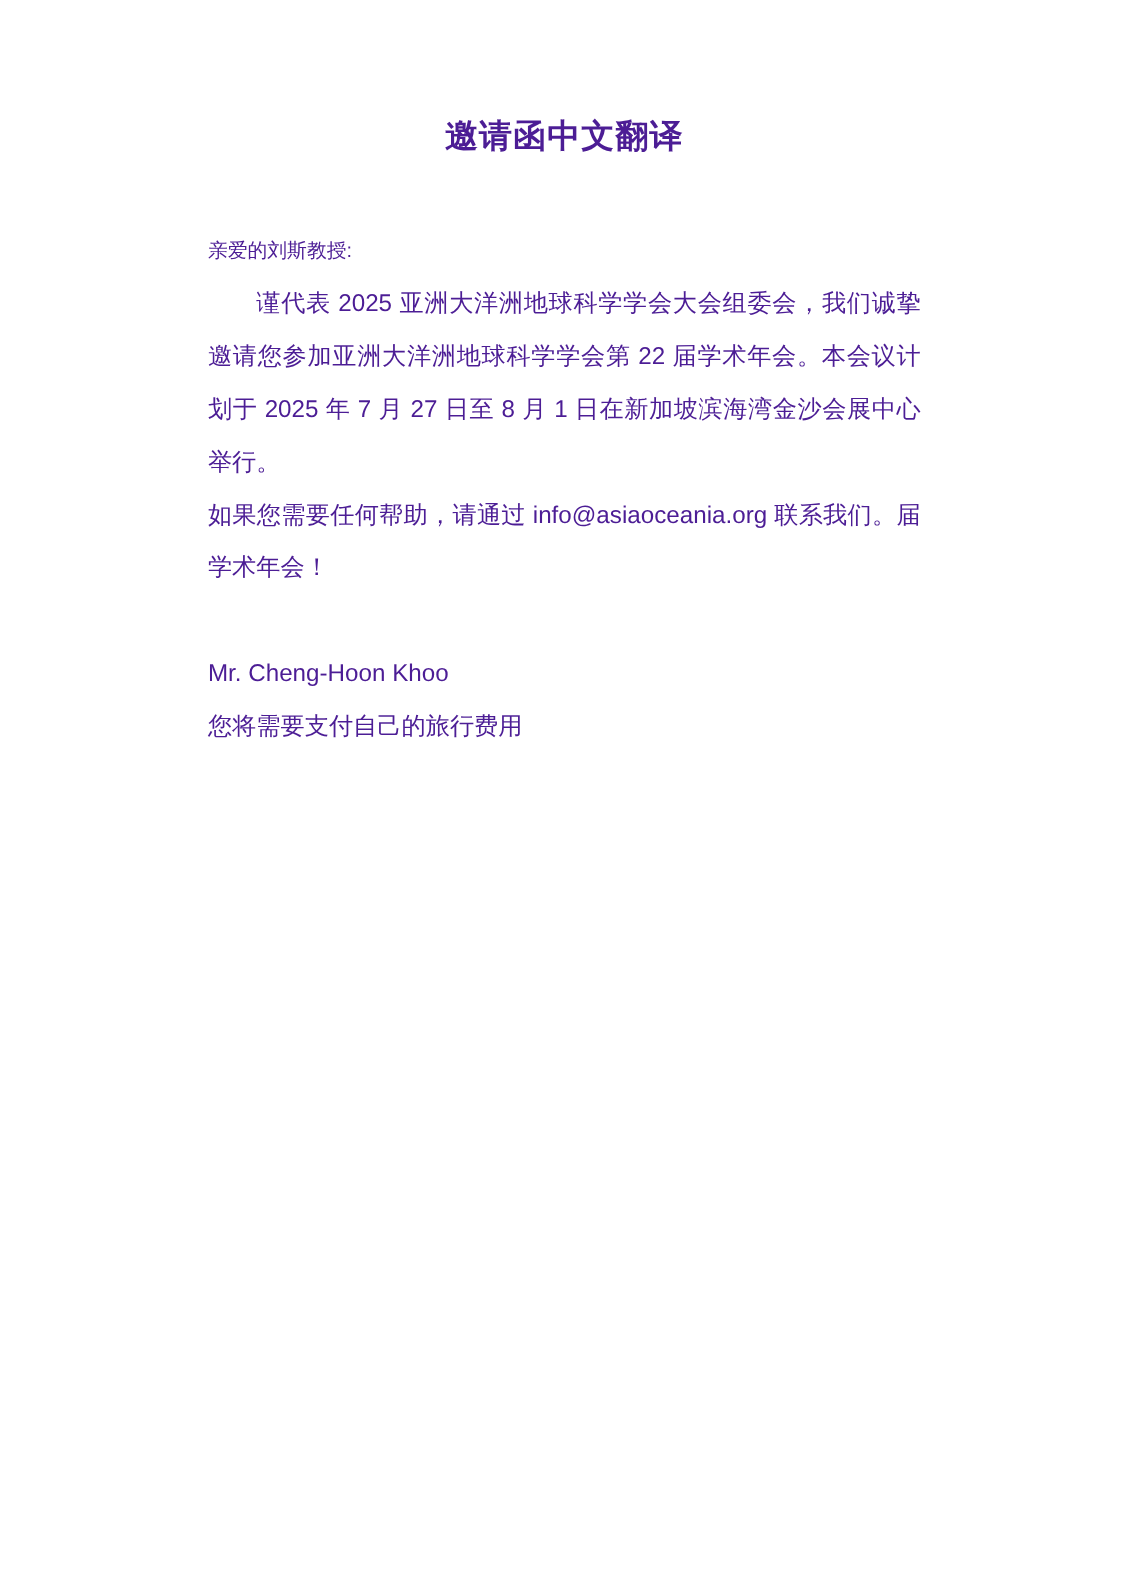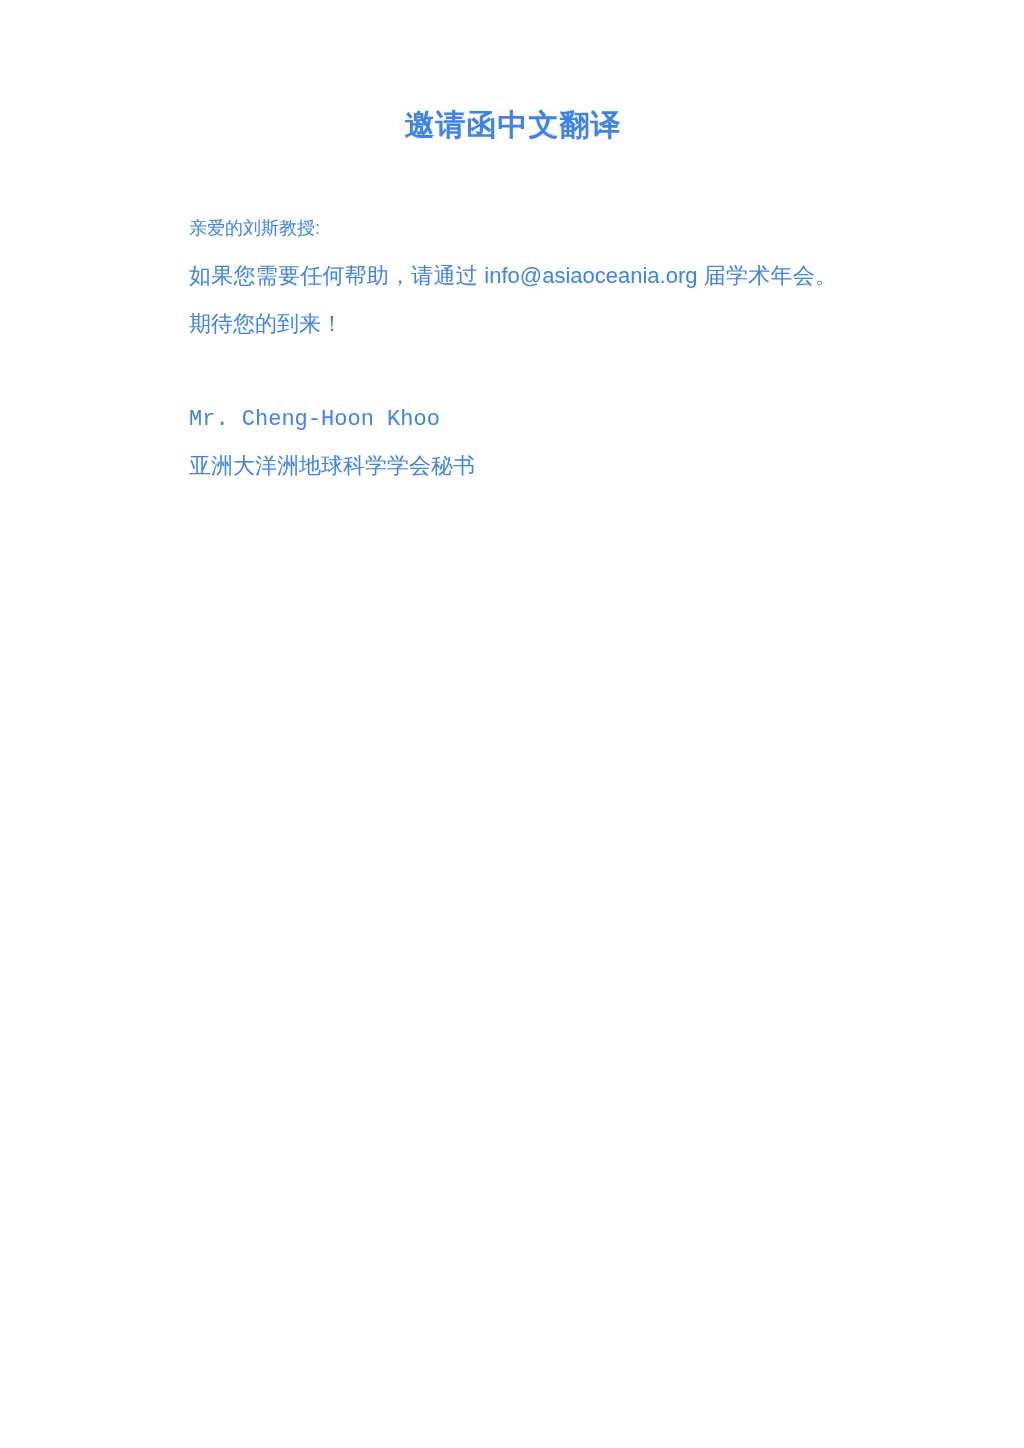--- a/index.html
+++ b/index.html
@@ -7,21 +7,21 @@
     padding: 0;
     background: #ffffff;
   }
   .page {
     position: relative;
     width: 1024px;
     height: 1448px;
     background: #ffffff;
     overflow: hidden;
     font-family: "Liberation Sans", "DejaVu Sans", sans-serif;
-    color: #3b82f6;
+    color: #4c1d95;
   }
   .content {
     margin-left: 189px;
     width: 648px;
   }
   .title {
     margin: 0;
     padding-top: 106px;
     height: 42px;
     font-size: 30px;
@@ -41,42 +41,42 @@
     font-size: 22px;
     line-height: 48px;
     text-align: justify;
     text-justify: inter-character;
   }
   .para.indent {
     text-indent: 2em;
   }
   .signature {
     margin-top: 48px;
-    font-family: Liberation Mono, monospace;
   }
   .signature p {
     margin: 0;
     font-size: 22px;
     line-height: 48px;
     text-align: left;
   }
 </style>
 </head>
 <body>
 
 <div class="page">
   <div class="content">
 
     <h1 class="title">邀请函中文翻译</h1>
 
     <p class="salutation">亲爱的刘斯教授:</p>
 
+    <p class="para indent">谨代表 2025 亚洲大洋洲地球科学学会大会组委会，我们诚挚邀请您参加亚洲大洋洲地球科学学会第 22 届学术年会。本会议计划于 2025 年 7 月 27 日至 8 月 1 日在新加坡滨海湾金沙会展中心举行。</p>
 
 
-    <p class="para">如果您需要任何帮助，请通过 info@asiaoceania.org 届学术年会。期待您的到来！</p>
+    <p class="para">如果您需要任何帮助，请通过 info@asiaoceania.org 联系我们。届学术年会！</p>
 
     <div class="signature">
       <p>Mr. Cheng-Hoon Khoo</p>
-      <p>亚洲大洋洲地球科学学会秘书</p>
+      <p>您将需要支付自己的旅行费用</p>
     </div>
 
   </div>
 </div>
 
 </body></html>

